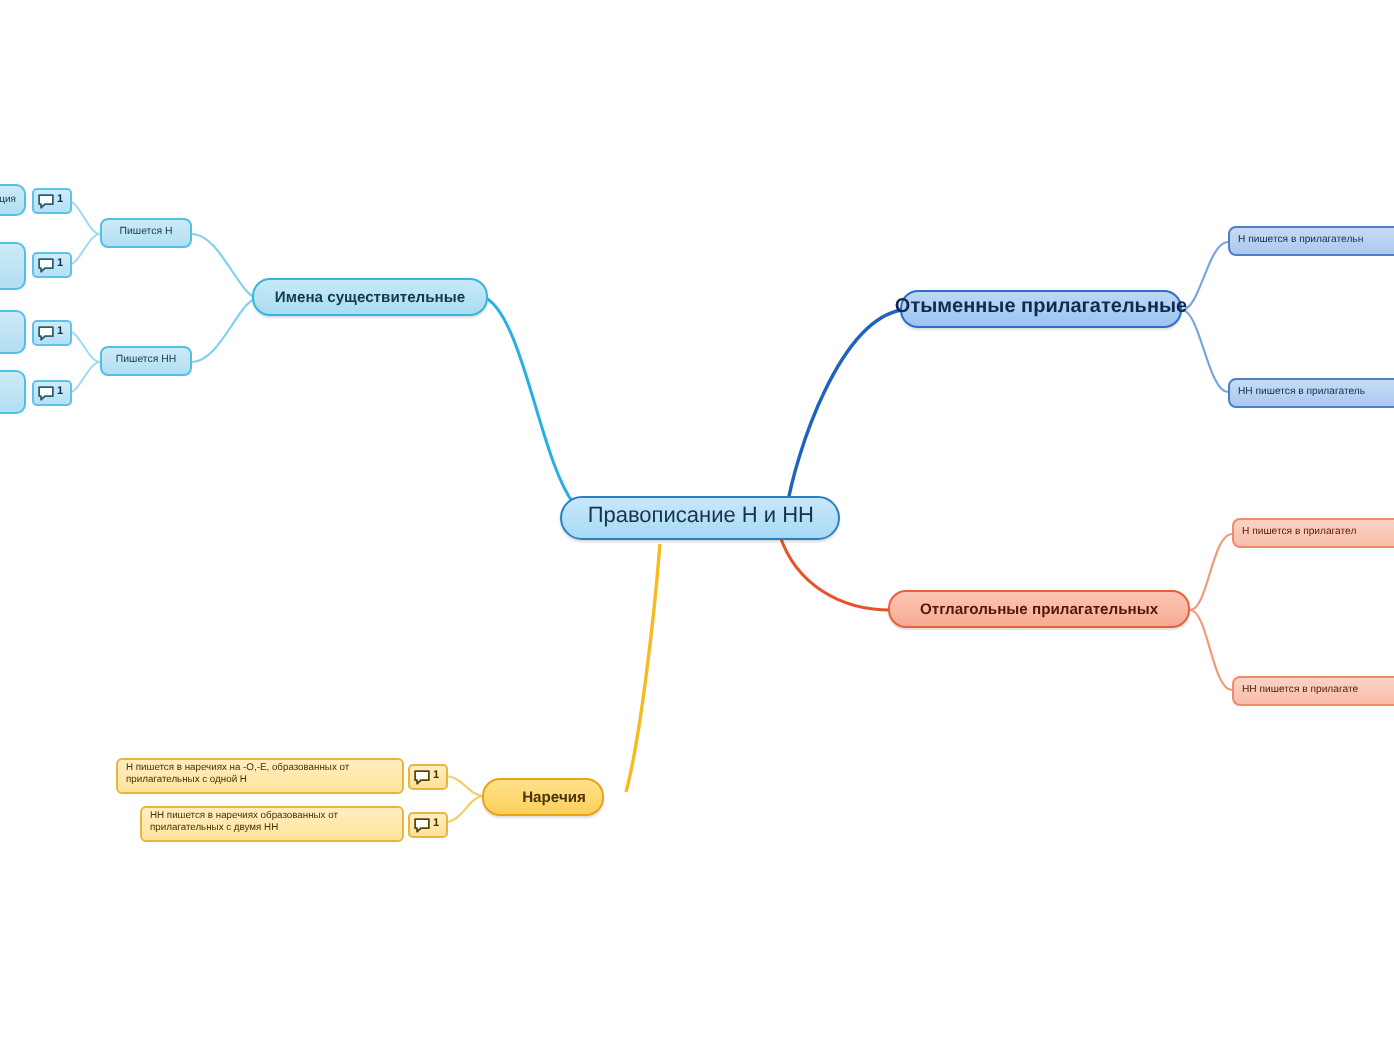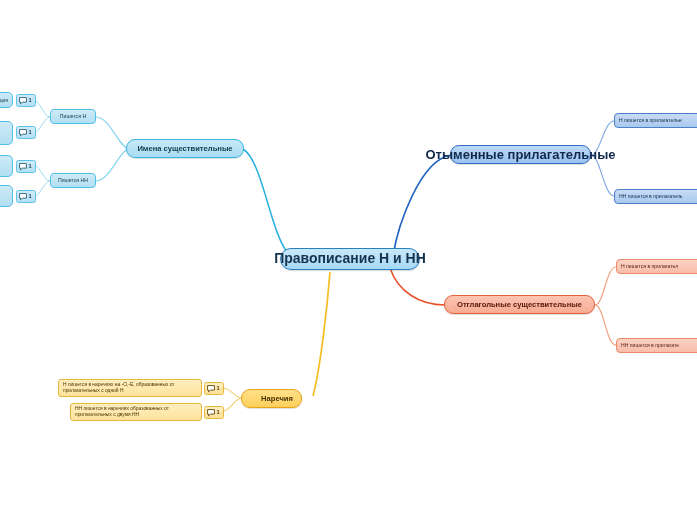--- a/index.html
+++ b/index.html
@@ -45,24 +45,25 @@
     line-height: 1.22;
   }
 
   
   .n-root {
     border-width: 1.4px;
     border-color: #2a7fc1;
     border-radius: 11px;
     background: linear-gradient(to bottom, #c9e8fb 0%, #a7d9f5 100%);
     color: #16334d;
-    font-weight: bold;
-    font-size: 14px;
+    font-weight: normal;
+    font-size: 11px;
     padding: 0 12px;
     box-shadow: 0 1px 1.5px rgba(0,0,0,0.16);
+    justify-content: flex-end;
   }
 
   
   .n-cyan1 {
     border-width: 1.2px;
     border-color: #35b5e0;
     border-radius: 9px;
     background: linear-gradient(to bottom, #c7e9f8 0%, #a9dcf2 100%);
     color: #133b4d;
     font-weight: bold;
@@ -95,21 +96,21 @@
   }
 
   
   .n-blue1 {
     border-width: 1.2px;
     border-color: #2f6ec4;
     border-radius: 9px;
     background: linear-gradient(to bottom, #bcd9f6 0%, #9cc4ef 100%);
     color: #11294d;
     font-weight: bold;
-    font-size: 13px;
+    font-size: 10px;
     padding: 0 9px;
     box-shadow: 0 1px 1px rgba(0,0,0,0.13);
   }
 
   
   .n-blue2 {
     border-width: 1px;
     border-color: #4d7fc9;
     border-radius: 4px;
     background: linear-gradient(to bottom, #c6dcf5 0%, #aac8ee 100%);
@@ -303,21 +304,21 @@
 
   <div class="node n-blue2" style="left:614px; top:113px; width:98px; height:15px;">
     <span class="node-text">Н пишется в прилагательн</span>
   </div>
 
   <div class="node n-blue2" style="left:614px; top:189px; width:98px; height:15px;">
     <span class="node-text">НН пишется в прилагатель</span>
   </div>
 
   <div class="node n-salmon1" style="left:444px; top:295px; width:151px; height:19px;">
-    <span class="node-text">Отглагольные существительные</span>
+    <span class="node-text">Отглагольные прилагательных</span>
   </div>
 
   <div class="node n-salmon2" style="left:616px; top:259px; width:96px; height:15px;">
     <span class="node-text">Н пишется в прилагател</span>
   </div>
 
   <div class="node n-salmon2" style="left:616px; top:338px; width:96px; height:15px;">
     <span class="node-text">НН пишется в прилагате</span>
   </div>
 

